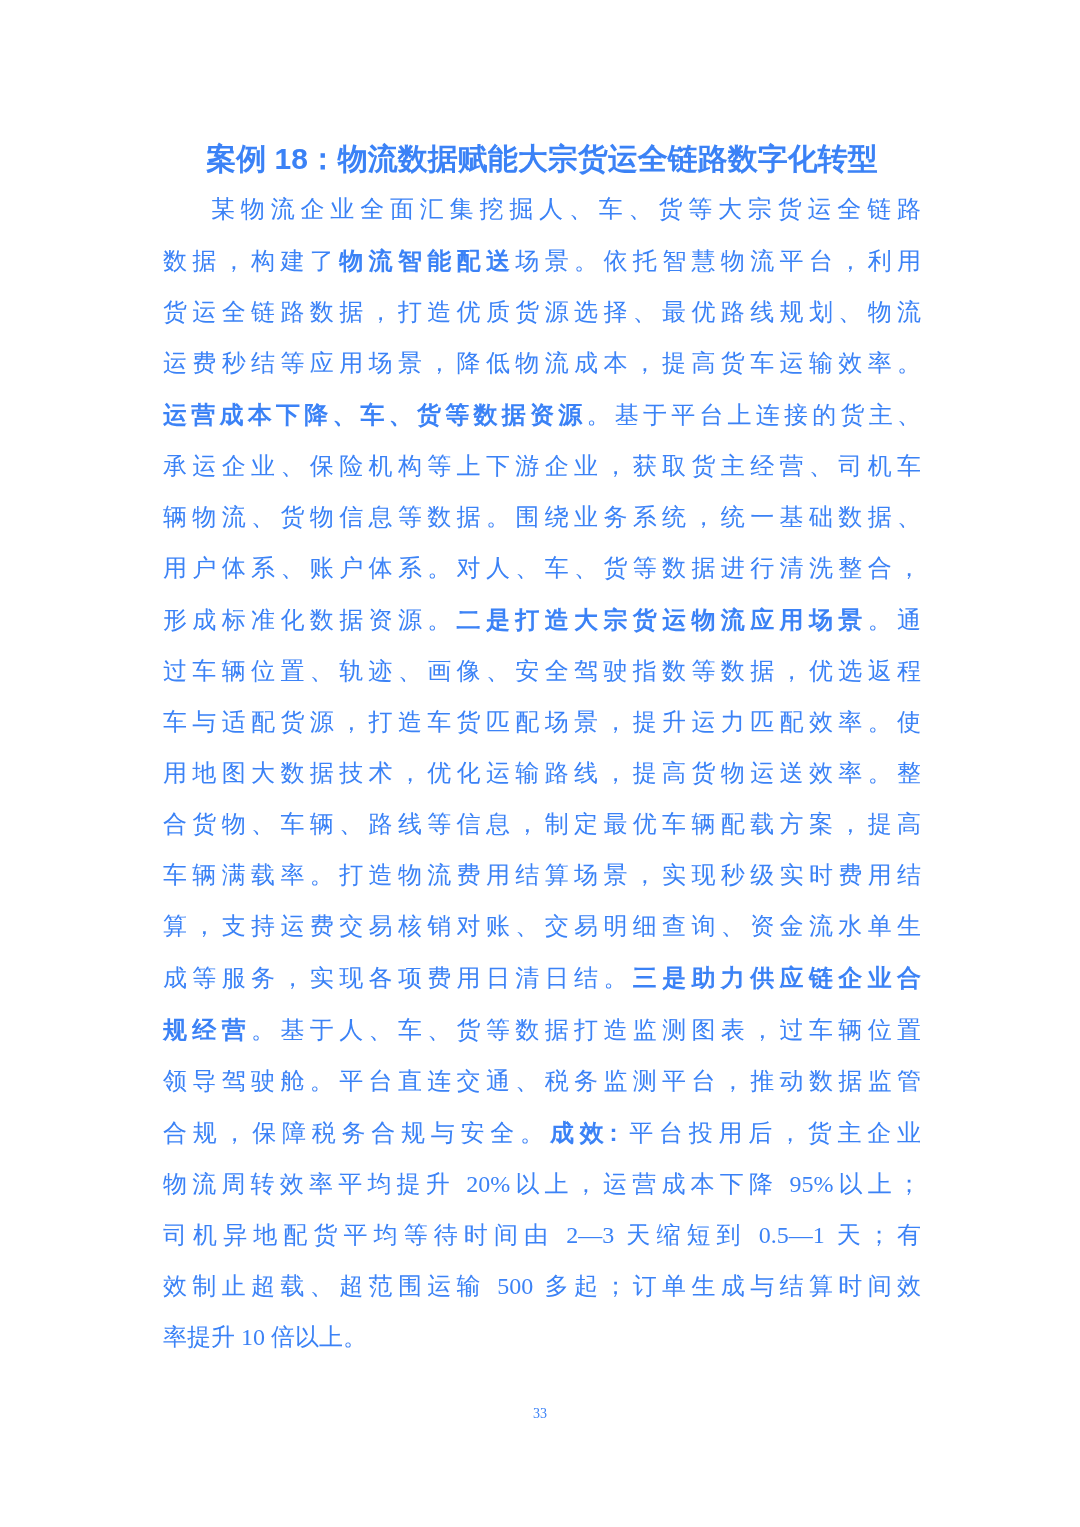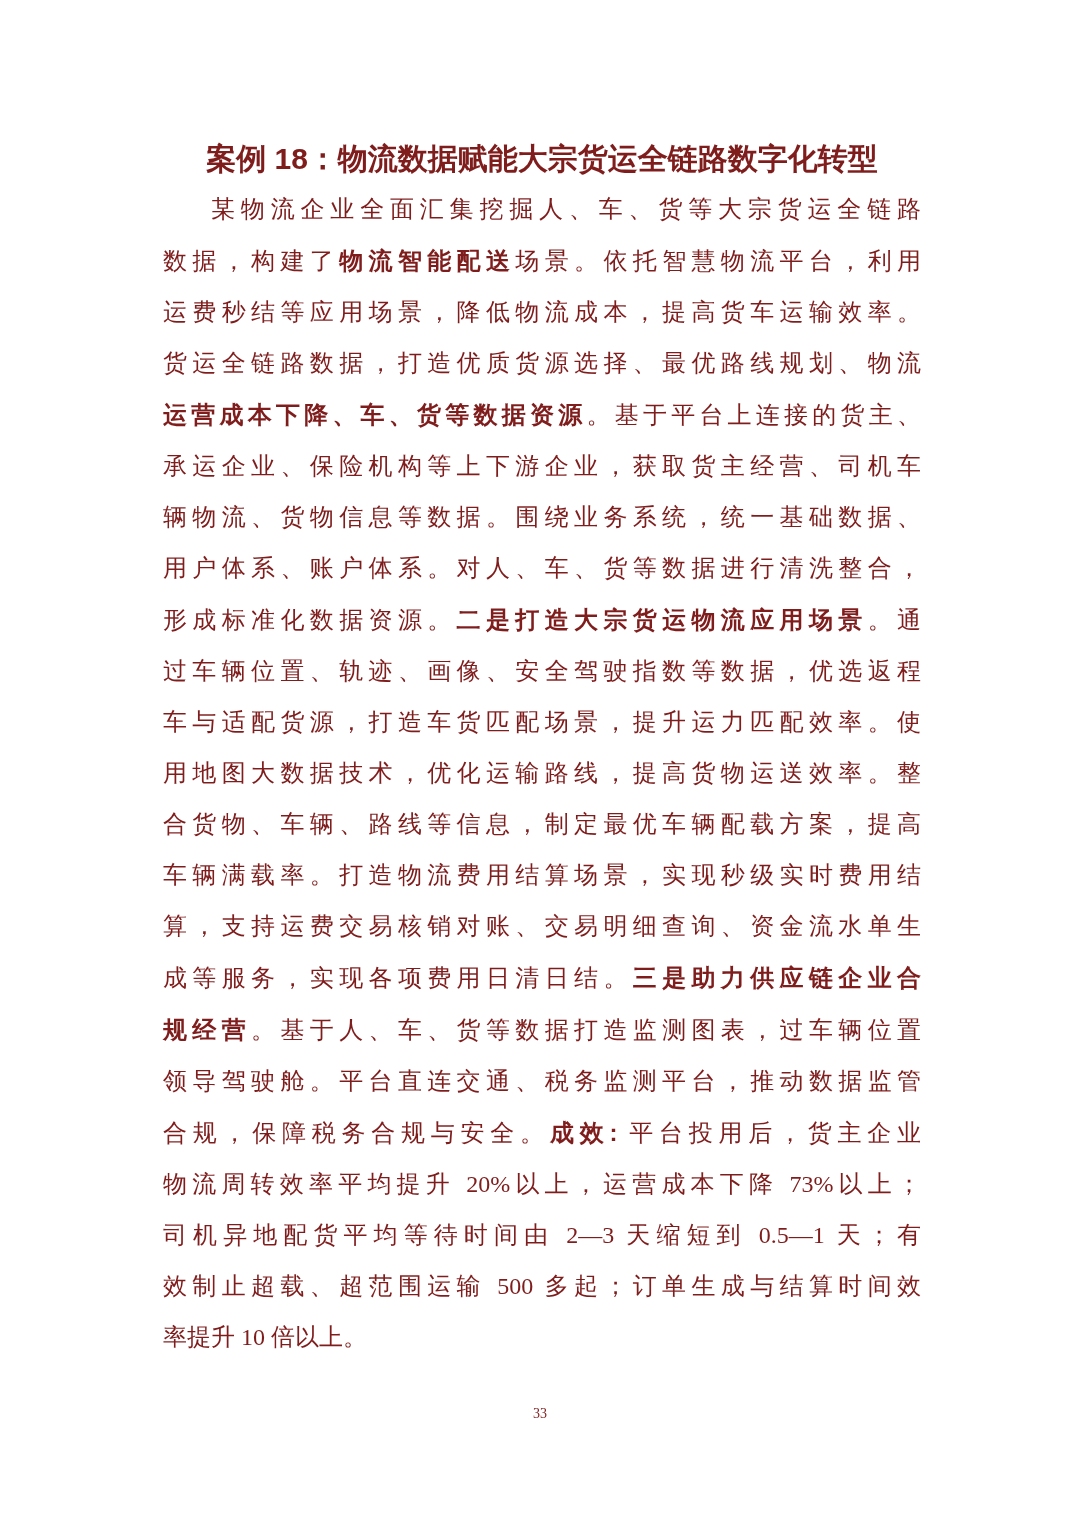--- a/index.html
+++ b/index.html
@@ -5,21 +5,21 @@
   html, body {
     margin: 0;
     padding: 0;
     background: #ffffff;
   }
   .page {
     position: relative;
     width: 1080px;
     height: 1527px;
     background: #ffffff;
-    color: #7f1d1d;
+    color: #3b82f6;
     font-family: "Liberation Serif", "DejaVu Serif", serif;
     overflow: hidden;
   }
   .content {
     position: absolute;
     left: 163px;
     top: 133px;
     width: 758px;
   }
   .doc-title {
@@ -63,23 +63,23 @@
 
 <div class="page">
   <div class="content">
 
     <div class="doc-title">案例 18：物流数据赋能大宗货运全链路数字化转型</div>
 
     <div class="line indent"><span>某物流企业全面汇集挖掘人、车、货等大宗货运全链路</span></div>
 
     <div class="line"><span>数据，构建了</span><span class="b">物流智能配送</span><span>场景。依托智慧物流平台，利用</span></div>
 
+    <div class="line"><span>货运全链路数据，打造优质货源选择、最优路线规划、物流</span></div>
+
     <div class="line"><span>运费秒结等应用场景，降低物流成本，提高货车运输效率。</span></div>
-
-    <div class="line"><span>货运全链路数据，打造优质货源选择、最优路线规划、物流</span></div>
 
     <div class="line"><span class="b">运营成本下降、车、货等数据资源</span><span>。基于平台上连接的货主、</span></div>
 
     <div class="line"><span>承运企业、保险机构等上下游企业，获取货主经营、司机车</span></div>
 
     <div class="line"><span>辆物流、货物信息等数据。围绕业务系统，统一基础数据、</span></div>
 
     <div class="line"><span>用户体系、账户体系。对人、车、货等数据进行清洗整合，</span></div>
 
     <div class="line"><span>形成标准化数据资源。</span><span class="b">二是打造大宗货运物流应用场景</span><span>。通</span></div>
@@ -97,21 +97,21 @@
     <div class="line"><span>算，支持运费交易核销对账、交易明细查询、资金流水单生</span></div>
 
     <div class="line"><span>成等服务，实现各项费用日清日结。</span><span class="b">三是助力供应链企业合</span></div>
 
     <div class="line"><span class="b">规经营</span><span>。基于人、车、货等数据打造监测图表，过车辆位置</span></div>
 
     <div class="line"><span>领导驾驶舱。平台直连交通、税务监测平台，推动数据监管</span></div>
 
     <div class="line"><span>合规，保障税务合规与安全。</span><span class="b">成效:</span><span> 平台投用后，货主企业</span></div>
 
-    <div class="line"><span>物流周转效率平均提升 20%以上，运营成本下降 73%以上；</span></div>
+    <div class="line"><span>物流周转效率平均提升 20%以上，运营成本下降 95%以上；</span></div>
 
     <div class="line"><span>司机异地配货平均等待时间由 2—3 天缩短到 0.5—1 天；有</span></div>
 
     <div class="line"><span>效制止超载、超范围运输 500 多起；订单生成与结算时间效</span></div>
 
     <div class="line last"><span>率提升 10 倍以上。</span></div>
 
   </div>
 
   <div class="page-num">33</div>

